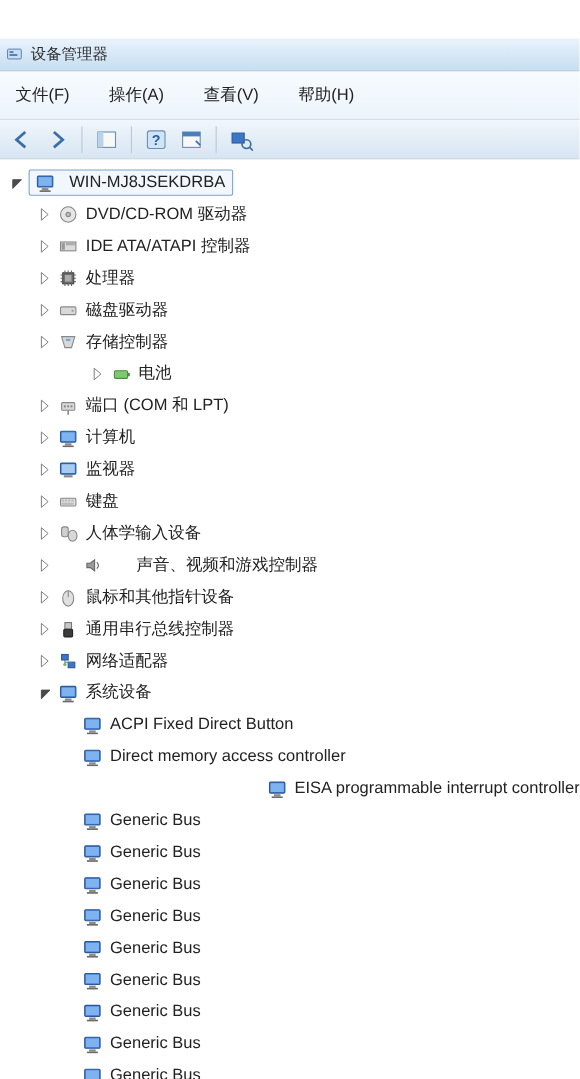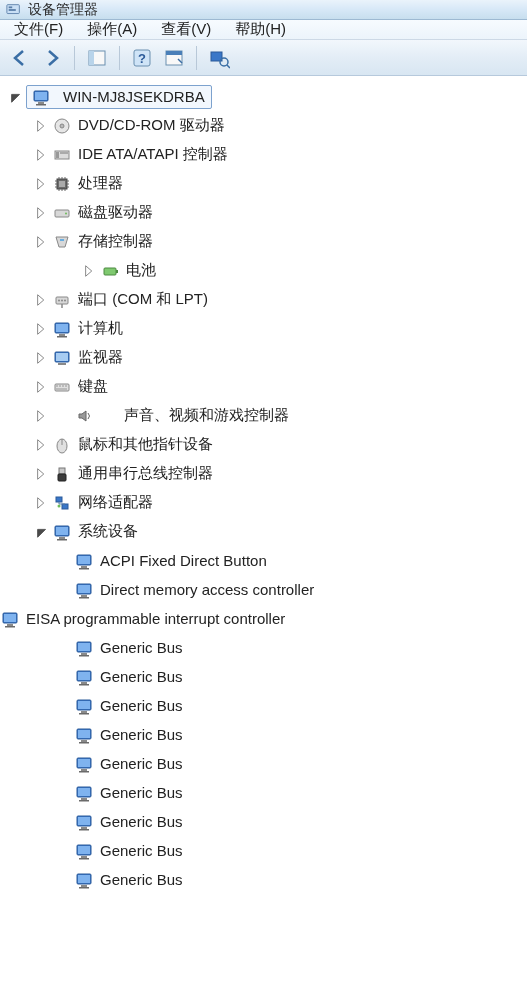--- a/index.html
+++ b/index.html
@@ -8,43 +8,44 @@
     height: 981px;
     font-family: "Microsoft YaHei", "SimSun", Tahoma, sans-serif;
     font-size: 14px;
     background: #fff;
     overflow: hidden;
     color: #000;
   }
 
   
   .titlebar {
-    height: 20px;
+    height: 30px;
     background: linear-gradient(to bottom, #eaf3fb 0%, #d7e8f7 50%, #c7deee 100%);
     border-bottom: 1px solid #9db9d2;
     display: flex;
     align-items: center;
     padding: 0 6px;
     gap: 6px;
+    margin-top: 35px;
   }
   .titlebar .app-icon {
     width: 16px; height: 16px;
     display: inline-flex; align-items: center; justify-content: center;
   }
   .titlebar .title { color: #2b2b2b; font-size: 14px; }
 
   
   .menubar {
-    height: 20px;
+    height: 44px;
     background: linear-gradient(to bottom, #f7fbff 0%, #ecf4fb 100%);
     border-bottom: 1px solid #cdd9e6;
     display: flex;
     align-items: center;
     padding: 0 4px;
-    gap: 4px;
+    gap: 16px;
   }
   .menubar .menu-item {
     padding: 2px 10px;
     font-size: 15px;
     color: #222;
     cursor: default;
   }
 
   
   .toolbar {
@@ -447,20 +448,33 @@
           <svg width="14" height="14" viewBox="0 0 16 16">
             <use href="#tri-right"></use>
           </svg>
         </span>
         <span class="nicon">
           <svg width="18" height="18" viewBox="0 0 18 18">
             <use href="#ic-keyboard"></use>
           </svg>
         </span>
         <span class="label">键盘</span>
+      </div>
+      <div class="node" style="padding-left: 34px;">
+        <span class="expander">
+          <svg width="14" height="14" viewBox="0 0 16 16">
+            <use href="#tri-right"></use>
+          </svg>
+        </span>
+        <span class="nicon">
+          <svg width="18" height="18" viewBox="0 0 18 18">
+            <use href="#ic-hid"></use>
+          </svg>
+        </span>
+        <span class="label">人体学输入设备</span>
       </div>
       <div class="node" style="padding-left: 34px; gap: 23px;">
         <span class="expander">
           <svg width="14" height="14" viewBox="0 0 16 16">
             <use href="#tri-right"></use>
           </svg>
         </span>
         <span class="nicon">
           <svg width="18" height="18" viewBox="0 0 18 18">
             <use href="#ic-sound"></use>
@@ -533,21 +547,21 @@
         <span class="label">ACPI Fixed Direct Button</span>
       </div>
       <div class="node child-node" style="padding-left: 74px;">
         <span class="nicon">
           <svg width="18" height="18" viewBox="0 0 18 18">
             <use href="#ic-computer"></use>
           </svg>
         </span>
         <span class="label">Direct memory access controller</span>
       </div>
-      <div class="node child-node" style="">
+      <div class="node child-node" style="padding-left: 74px; justify-content: flex-end;">
         <span class="nicon">
           <svg width="18" height="18" viewBox="0 0 18 18">
             <use href="#ic-computer"></use>
           </svg>
         </span>
         <span class="label">EISA programmable interrupt controller</span>
       </div>
       <div class="node child-node" style="padding-left: 74px;">
         <span class="nicon">
           <svg width="18" height="18" viewBox="0 0 18 18">

